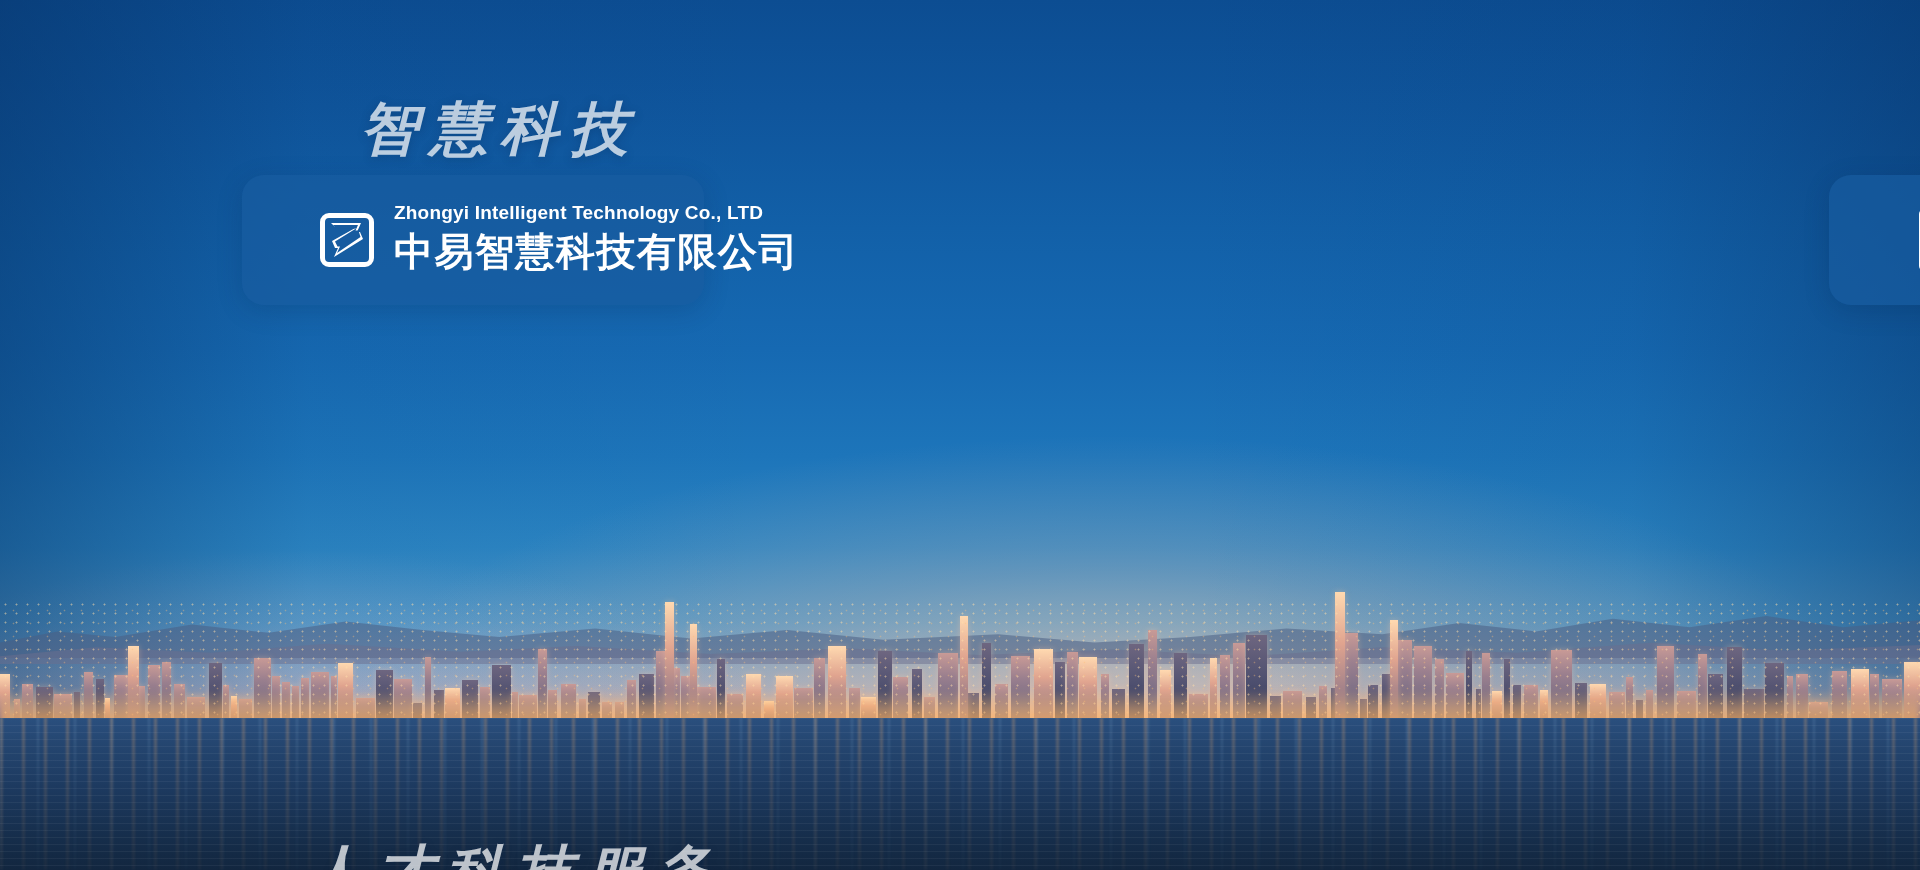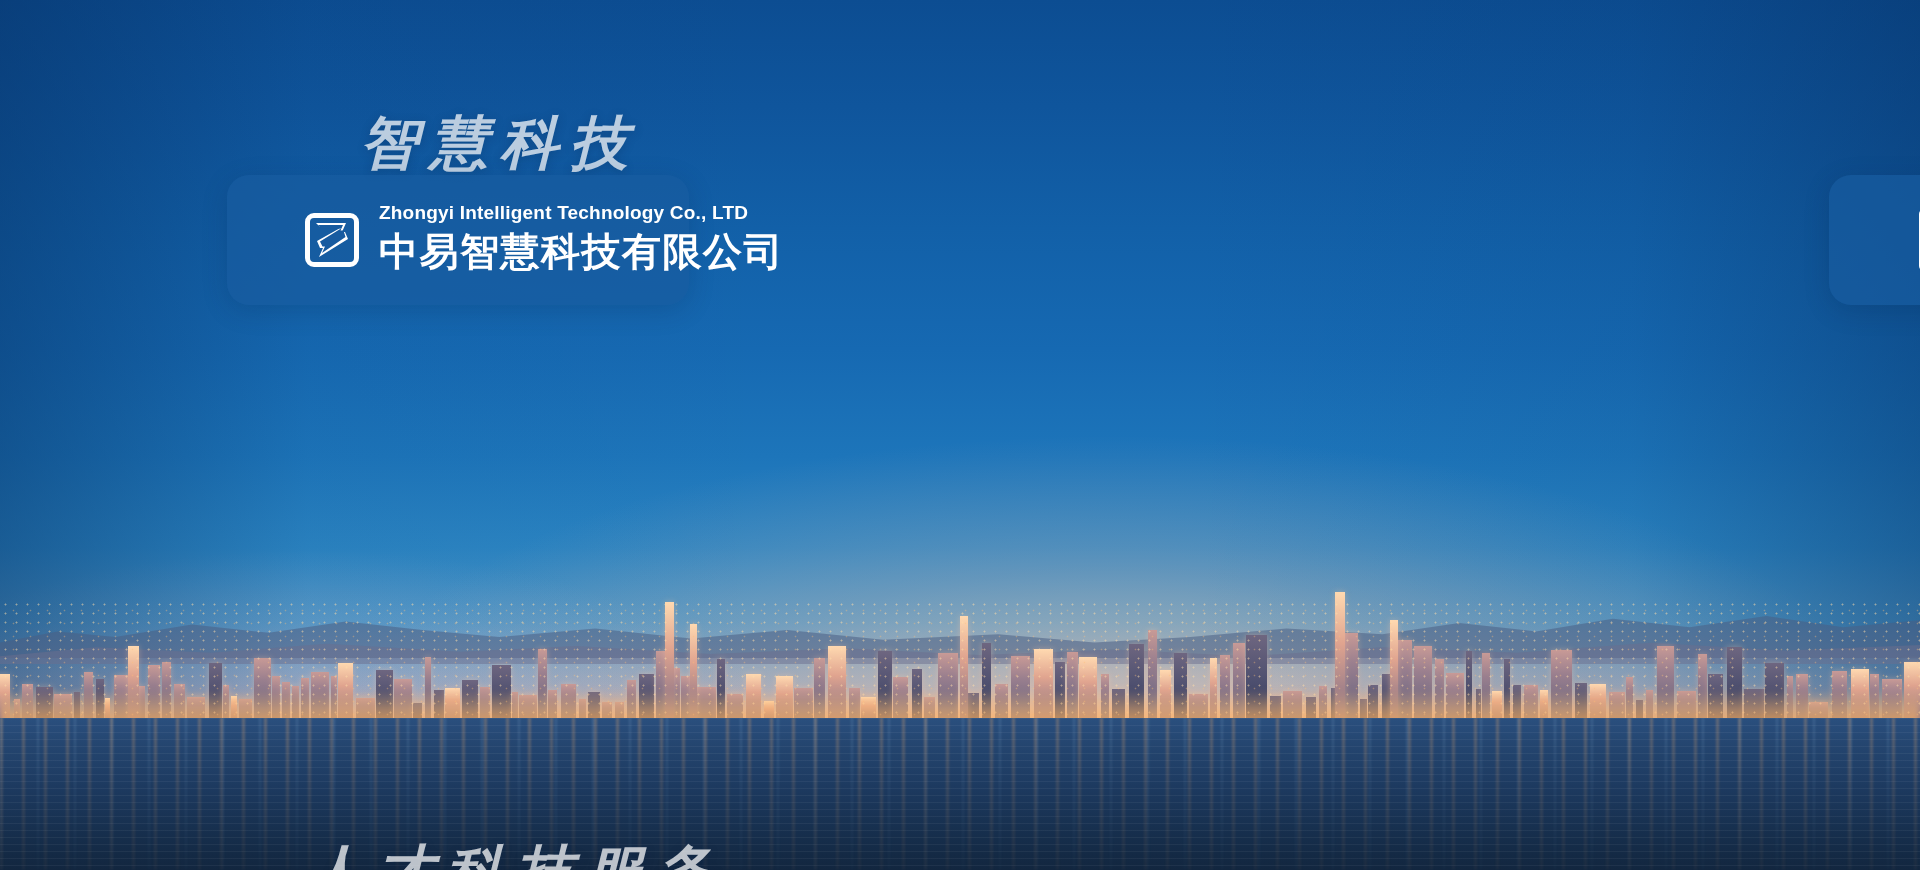--- a/index.html
+++ b/index.html
@@ -143,22 +143,22 @@
   .name-en {
     color:#ffffff; font-size:19px; font-weight:700;
     letter-spacing:.2px; white-space:nowrap; line-height:1.3;
   }
   .name-cn {
     color:#ffffff; font-size:39px; font-weight:700;
     letter-spacing:1.5px; white-space:nowrap; line-height:1.35;
   }
 
   
-  #q1 .section-heading { left:360px; top:114px; }
-  #q1 .company-card { left:227px; top:175px; width:462px; height:130px; padding-left:78px; }
+  #q1 .section-heading { left:360px; top:100px; }
+  #q1 .company-card { left:242px; top:175px; width:462px; height:130px; padding-left:78px; }
 
   .logo-zhongyi { position:relative; width:54px; height:54px; flex:0 0 54px; }
   .logo-zhongyi .frame {
     position:absolute; inset:0;
     border:5px solid #ffffff;
     border-radius:9px;
   }
   .logo-zhongyi .zbolt { position:absolute; left:7px; top:6px; width:40px; height:42px; }
   #q2 .company-card { left:869px; top:175px; width:462px; height:130px; padding-left:90px; }
 

